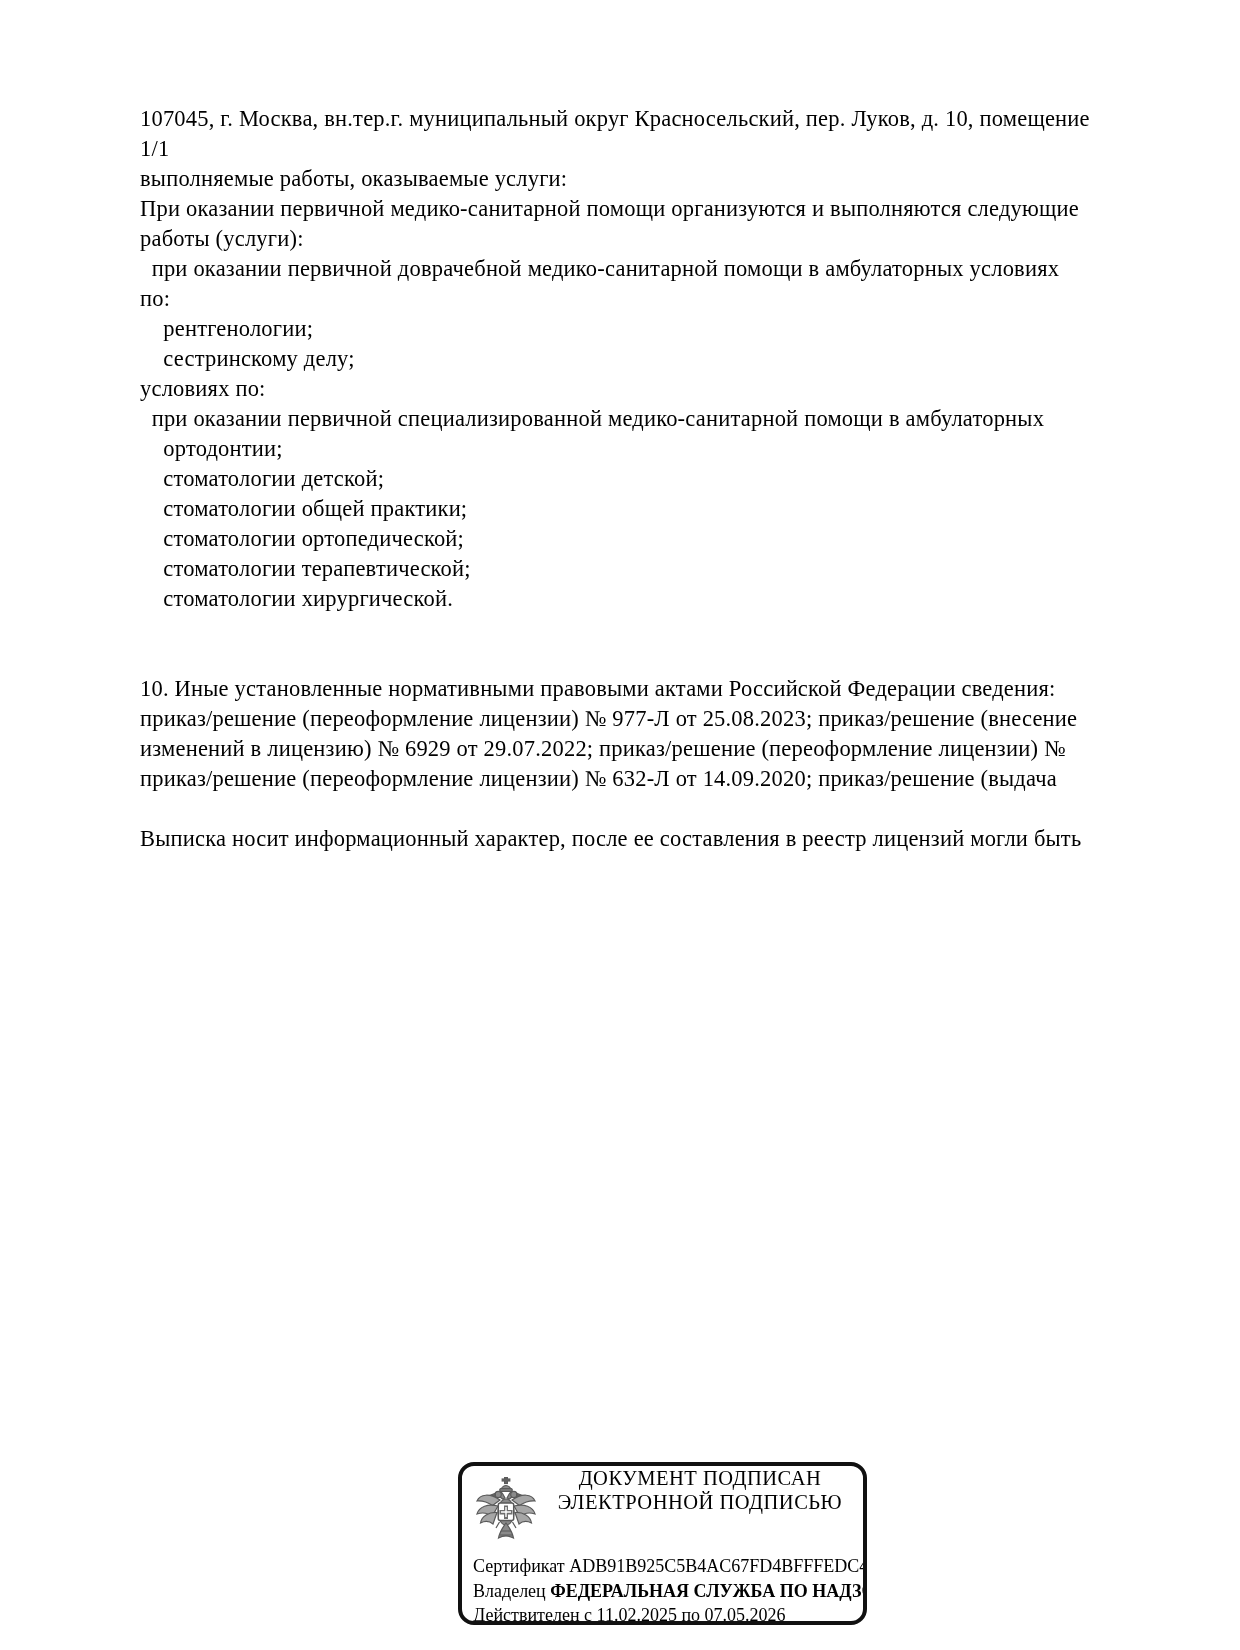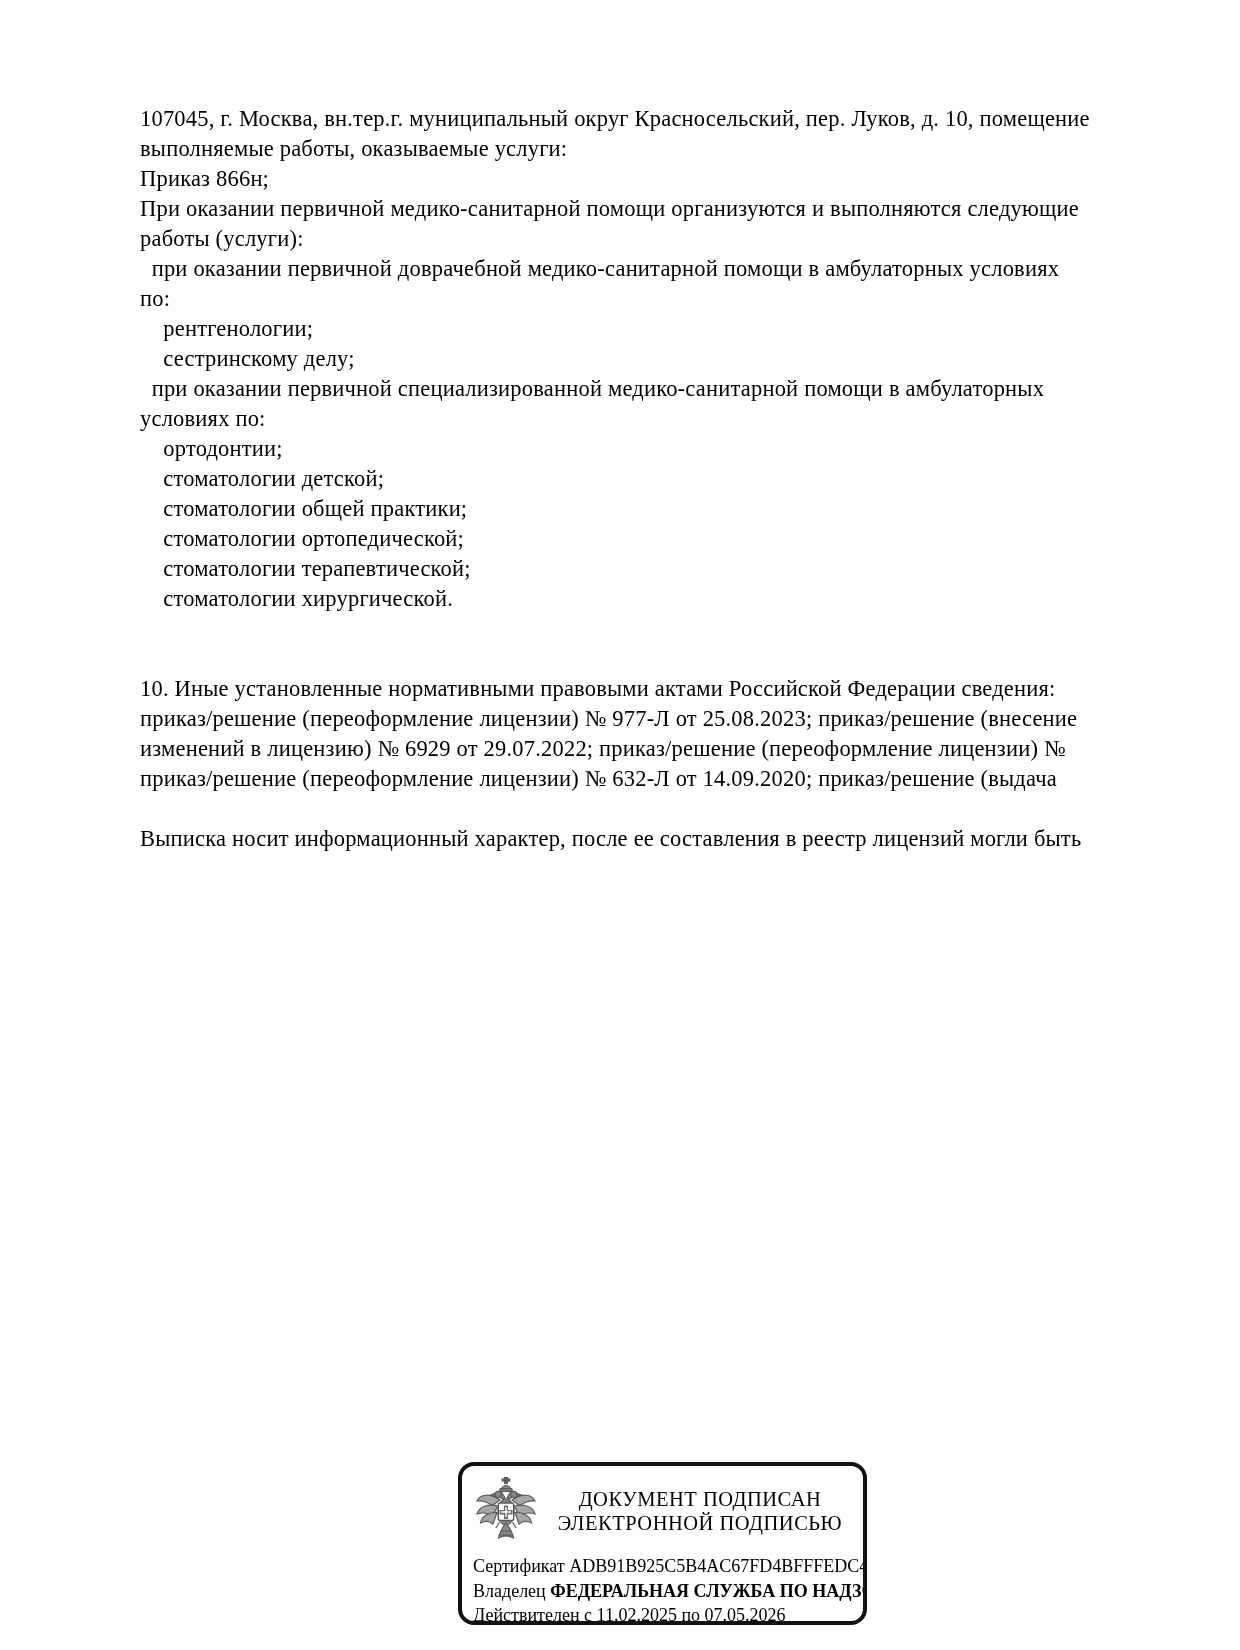--- a/index.html
+++ b/index.html
@@ -40,50 +40,49 @@
     border-radius: 16px;
     overflow: hidden;
     background: #ffffff;
     box-sizing: content-box;
   }
   .stamp-head { display: flex; align-items: flex-start; }
   .emblem { flex: 0 0 auto; margin: 11px 0 0 13px; }
   .stamp-title {
     flex: 1 1 auto;
     text-align: center;
-    margin-top: 21px;
     font-size: 20.5px;
     line-height: 24px;
     letter-spacing: 0.5px;
   }
   .stamp-body {
     margin: 7px 12px 0 11px;
     font-size: 18px;
     line-height: 24.5px;
   }
   .stamp-body .stamp-line { white-space: nowrap; }
   .b { font-weight: bold; }
 </style>
 </head>
 <body>
 
 <div class="page">
 
   <div class="doc-text" id="doc-lines">
       <div class="line">107045, г. Москва, вн.тер.г. муниципальный округ Красносельский, пер. Луков, д. 10, помещение</div>
+      <div class="line">1/1</div>
       <div class="line">выполняемые работы, оказываемые услуги:</div>
-      <div class="line">Приказ 866н;</div>
       <div class="line">При оказании первичной медико-санитарной помощи организуются и выполняются следующие</div>
       <div class="line">работы (услуги):</div>
       <div class="line">  при оказании первичной доврачебной медико-санитарной помощи в амбулаторных условиях</div>
       <div class="line">по:</div>
       <div class="line">    рентгенологии;</div>
       <div class="line">    сестринскому делу;</div>
+      <div class="line">условиях по:</div>
       <div class="line">  при оказании первичной специализированной медико-санитарной помощи в амбулаторных</div>
-      <div class="line">условиях по:</div>
       <div class="line">    ортодонтии;</div>
       <div class="line">    стоматологии детской;</div>
       <div class="line">    стоматологии общей практики;</div>
       <div class="line">    стоматологии ортопедической;</div>
       <div class="line">    стоматологии терапевтической;</div>
       <div class="line">    стоматологии хирургической.</div>
       <div class="line"></div>
       <div class="line"></div>
       <div class="line">10. Иные установленные нормативными правовыми актами Российской Федерации сведения:</div>
       <div class="line">приказ/решение (переоформление лицензии) № 977-Л от 25.08.2023; приказ/решение (внесение</div>

